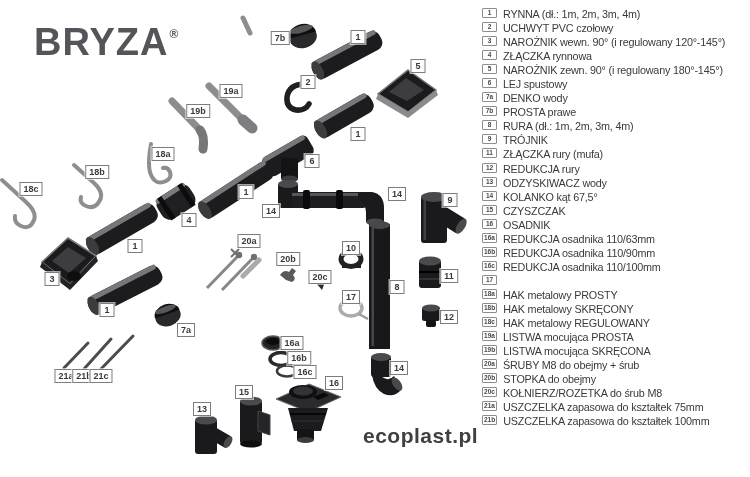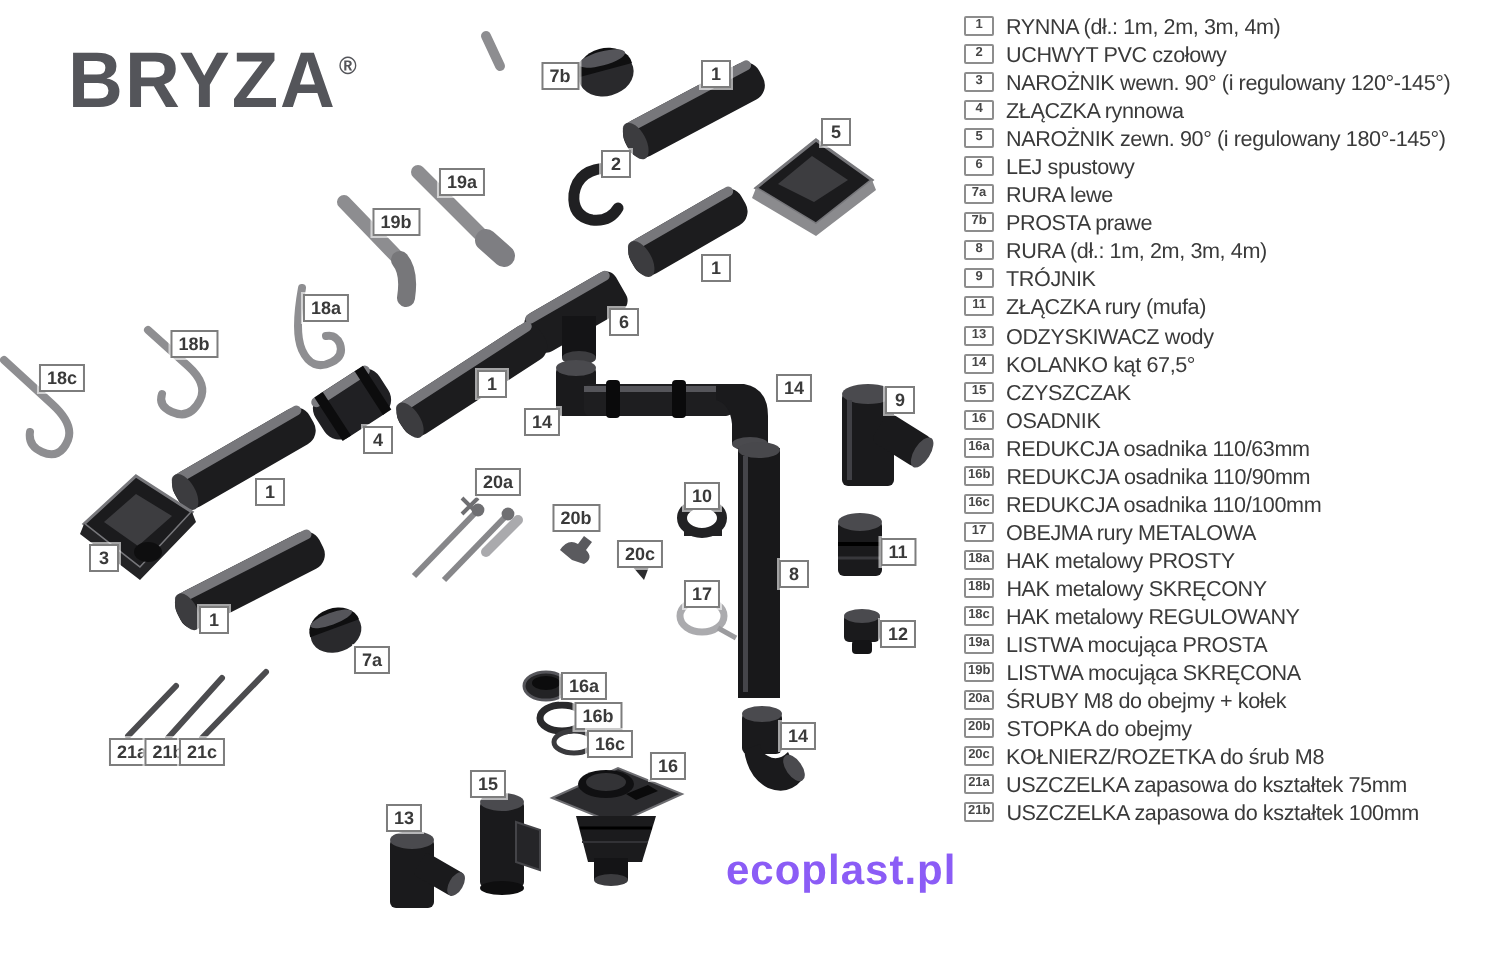--- a/index.html
+++ b/index.html
@@ -4,21 +4,21 @@
 <style>
   html,body{margin:0;padding:0;background:#e8e8e8;}
   .stage{position:relative;width:750px;height:477px;background:#ffffff;overflow:hidden;
          font-family:"Liberation Sans",sans-serif;}
   
   .logo{position:absolute;left:34px;top:22px;font-weight:bold;font-size:38px;
         color:#54555a;letter-spacing:1px;line-height:1;transform:scaleY(1.04);}
   .logo sup{font-size:12px;font-weight:bold;position:relative;top:-2px;left:1px;}
   
   .website{position:absolute;left:363px;top:424px;font-size:21px;font-weight:bold;
-           color:#8b5cf6;letter-spacing:0.5px;}
+           color:#404040;letter-spacing:0.5px;}
   
   #diagram-labels{position:absolute;left:0;top:0;width:478px;height:477px;pointer-events:none;}
   .plabel{position:absolute;transform:translate(-50%,-50%);border:1px solid #7d7d7d;
           background:#ffffff;color:#3a3a3a;font-size:9px;line-height:1;
           padding:1.5px 3px;font-weight:bold;text-align:center;min-width:7px;
           box-shadow:0 0 0 1px rgba(255,255,255,.6);}
   
   #legend{position:absolute;left:482px;top:8px;width:266px;}
   .legend-row{display:flex;height:14.06px;}
   .lbox{box-sizing:border-box;min-width:15px;height:10px;border:1px solid #8d8d8d;
@@ -295,39 +295,43 @@
       <div class="legend-row">
         <span class="lbox">5</span>
         <span class="ltext">NAROŻNIK zewn. 90° (i regulowany 180°-145°)</span>
       </div>
       <div class="legend-row">
         <span class="lbox">6</span>
         <span class="ltext">LEJ spustowy</span>
       </div>
       <div class="legend-row">
         <span class="lbox">7a</span>
-        <span class="ltext">RURA lewe</span>
+        <span class="ltext">DENKO wody</span>
       </div>
       <div class="legend-row">
         <span class="lbox">7b</span>
         <span class="ltext">PROSTA prawe</span>
       </div>
       <div class="legend-row">
         <span class="lbox">8</span>
         <span class="ltext">RURA (dł.: 1m, 2m, 3m, 4m)</span>
       </div>
       <div class="legend-row">
         <span class="lbox">9</span>
         <span class="ltext">TRÓJNIK</span>
       </div>
       <div class="legend-row">
         <span class="lbox">11</span>
         <span class="ltext">ZŁĄCZKA rury (mufa)</span>
       </div>
       <div class="legend-row">
+        <span class="lbox">12</span>
+        <span class="ltext">REDUKCJA rury</span>
+      </div>
+      <div class="legend-row">
         <span class="lbox">13</span>
         <span class="ltext">ODZYSKIWACZ wody</span>
       </div>
       <div class="legend-row">
         <span class="lbox">14</span>
         <span class="ltext">KOLANKO kąt 67,5°</span>
       </div>
       <div class="legend-row">
         <span class="lbox">15</span>
         <span class="ltext">CZYSZCZAK</span>
@@ -343,21 +347,20 @@
       <div class="legend-row">
         <span class="lbox">16b</span>
         <span class="ltext">REDUKCJA osadnika 110/90mm</span>
       </div>
       <div class="legend-row">
         <span class="lbox">16c</span>
         <span class="ltext">REDUKCJA osadnika 110/100mm</span>
       </div>
       <div class="legend-row">
         <span class="lbox">17</span>
-        <span class="ltext">OBEJMA rury METALOWA</span>
       </div>
       <div class="legend-row">
         <span class="lbox">18a</span>
         <span class="ltext">HAK metalowy PROSTY</span>
       </div>
       <div class="legend-row">
         <span class="lbox">18b</span>
         <span class="ltext">HAK metalowy SKRĘCONY</span>
       </div>
       <div class="legend-row">
@@ -367,21 +370,21 @@
       <div class="legend-row">
         <span class="lbox">19a</span>
         <span class="ltext">LISTWA mocująca PROSTA</span>
       </div>
       <div class="legend-row">
         <span class="lbox">19b</span>
         <span class="ltext">LISTWA mocująca SKRĘCONA</span>
       </div>
       <div class="legend-row">
         <span class="lbox">20a</span>
-        <span class="ltext">ŚRUBY M8 do obejmy + kołek</span>
+        <span class="ltext">ŚRUBY M8 do obejmy + śrub</span>
       </div>
       <div class="legend-row">
         <span class="lbox">20b</span>
         <span class="ltext">STOPKA do obejmy</span>
       </div>
       <div class="legend-row">
         <span class="lbox">20c</span>
         <span class="ltext">KOŁNIERZ/ROZETKA do śrub M8</span>
       </div>
       <div class="legend-row">

